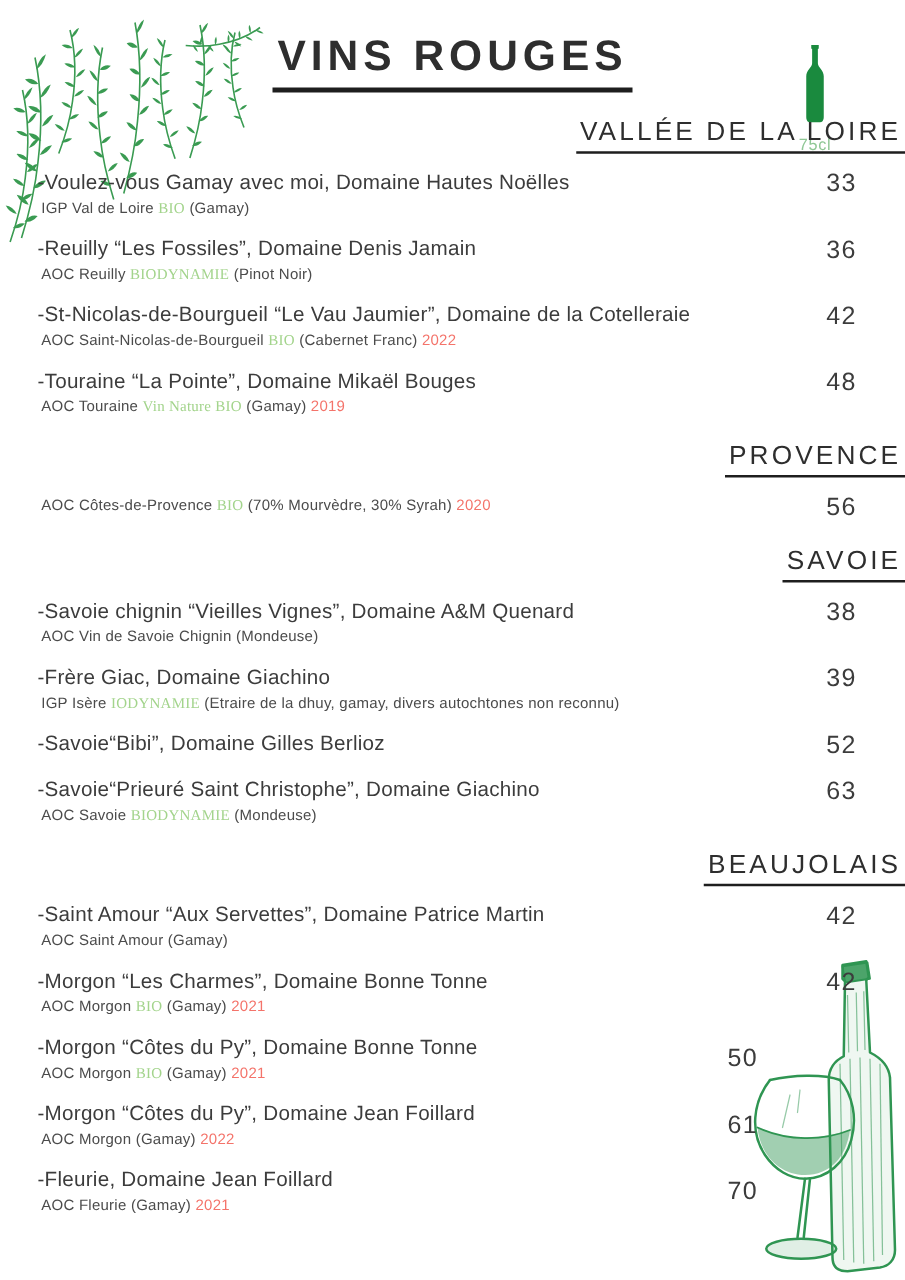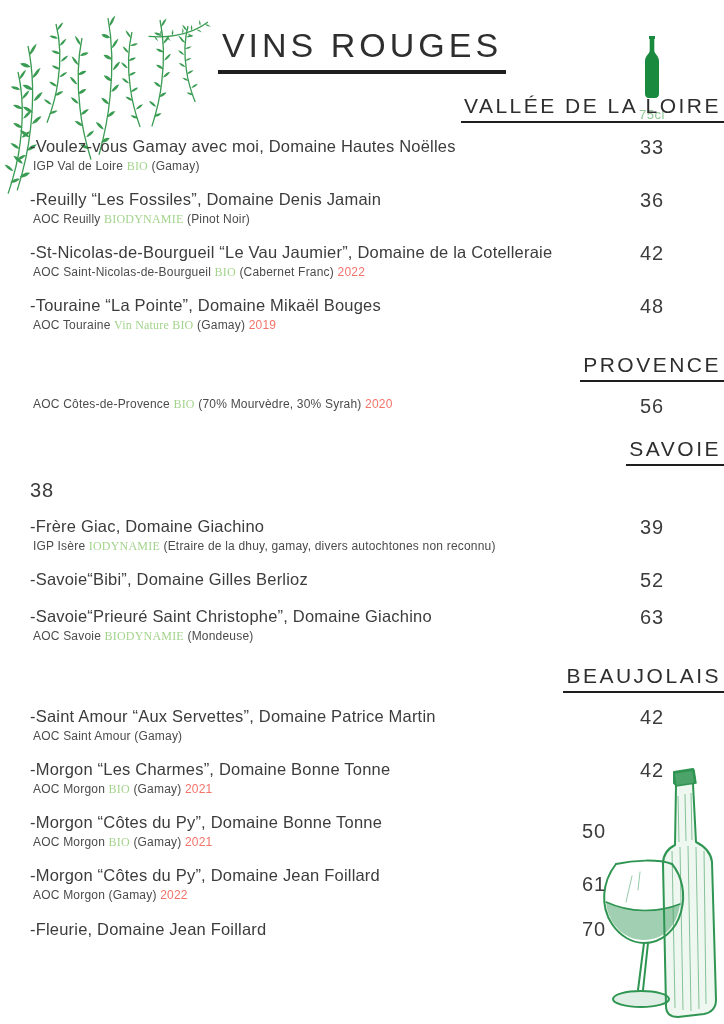--- a/index.html
+++ b/index.html
@@ -11,21 +11,21 @@
     position: relative;
     overflow: hidden;
   }
   .menu { position: relative; padding-top: 26px; z-index: 2; }
 
   .title-wrap { text-align: center; margin-bottom: 6px; }
   .title {
     display: inline-block;
     font-size: 34px;
     letter-spacing: 4px;
-    font-weight: normal;
+    font-weight: bold;
     color: #2e2e2e;
     border-bottom: 4px solid #1e1e1e;
     padding: 0 4px 5px 4px;
   }
 
   .section-header-wrap { text-align: right; margin: 20px 0 13px 0; }
   .section-header {
     display: inline-block;
     font-size: 21px;
     letter-spacing: 2.5px;
@@ -33,21 +33,21 @@
     border-bottom: 2.5px solid #1e1e1e;
     padding: 0 3px 3px 3px;
   }
 
   .entries { padding-left: 30px; }
   .entry {
     display: flex;
     justify-content: space-between;
     align-items: flex-start;
     margin-bottom: 15px;
-    padding-right: 44px;
+    padding-right: 23px;
   }
   .entry.narrow { padding-right: 102px; align-items: center; }
   .wine-text { flex: 1 1 auto; min-width: 0; }
   .wine-name {
     font-size: 16.5px;
     letter-spacing: 0.2px;
     line-height: 21px;
     color: #3c3c3c;
     white-space: nowrap;
   }
@@ -197,20 +197,24 @@
       </div>
       <div class="price">56</div>
     </div>
   </div>
 
   <div class="section-header-wrap">
     <span class="section-header">SAVOIE</span>
   </div>
   <div class="entries">
     <div class="entry">
+      <div class="wine-text">
+        <div class="wine-name">-Savoie chignin “Vieilles Vignes”, Domaine A&amp;M Quenard</div>
+        <div class="wine-detail"><span>AOC Vin de Savoie Chignin (Mondeuse)</span><span class="green"></span><span></span><span class="red"></span></div>
+      </div>
       <div class="price">38</div>
     </div>
     <div class="entry">
       <div class="wine-text">
         <div class="wine-name">-Frère Giac, Domaine Giachino</div>
         <div class="wine-detail"><span>IGP Isère </span><span class="green">IODYNAMIE</span><span> (Etraire de la dhuy, gamay, divers autochtones non reconnu)</span><span class="red"></span></div>
       </div>
       <div class="price">39</div>
     </div>
     <div class="entry">
@@ -256,18 +260,19 @@
     <div class="entry narrow">
       <div class="wine-text">
         <div class="wine-name">-Morgon “Côtes du Py”, Domaine Jean Foillard</div>
         <div class="wine-detail"><span>AOC Morgon (Gamay) </span><span class="green"></span><span></span><span class="red">2022</span></div>
       </div>
       <div class="price">61</div>
     </div>
     <div class="entry narrow">
       <div class="wine-text">
         <div class="wine-name">-Fleurie, Domaine Jean Foillard</div>
+        <div class="wine-detail"><span>AOC Fleurie (Gamay) </span><span class="green"></span><span></span><span class="red">2021</span></div>
       </div>
       <div class="price">70</div>
     </div>
   </div>
 
 </div>
 
 </body></html>

